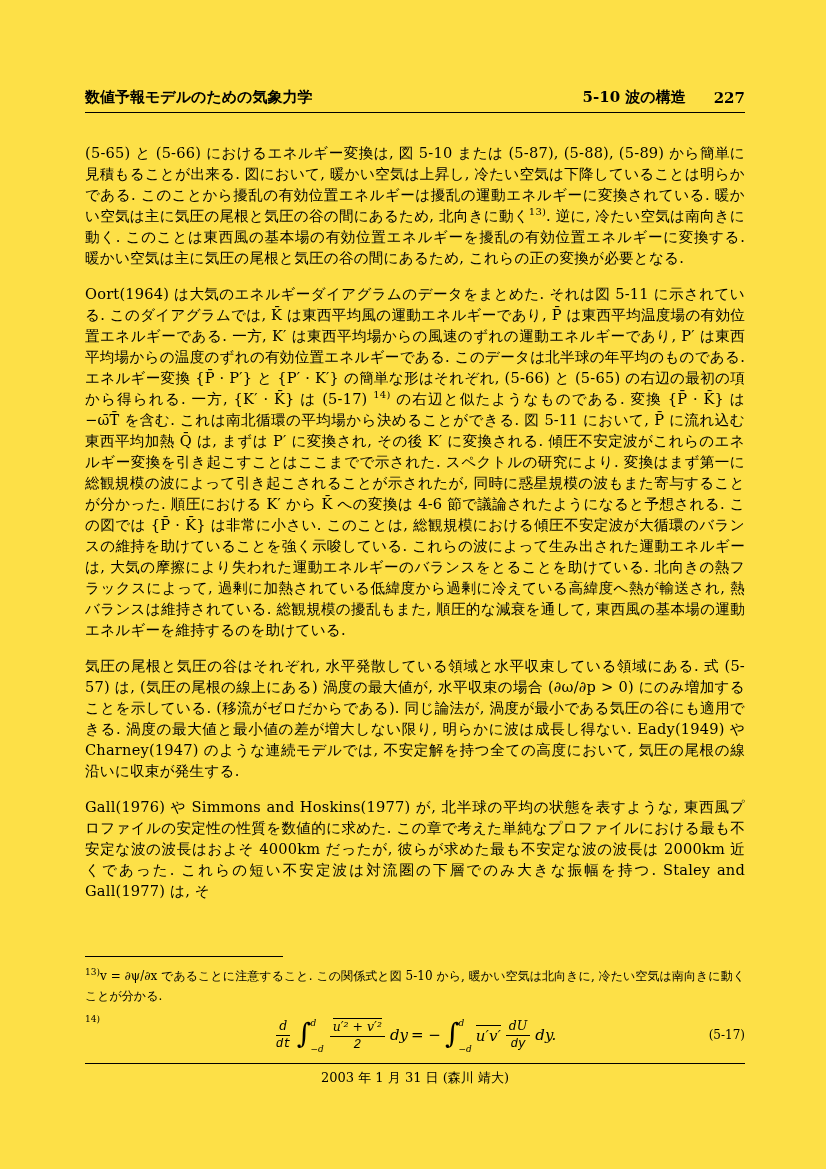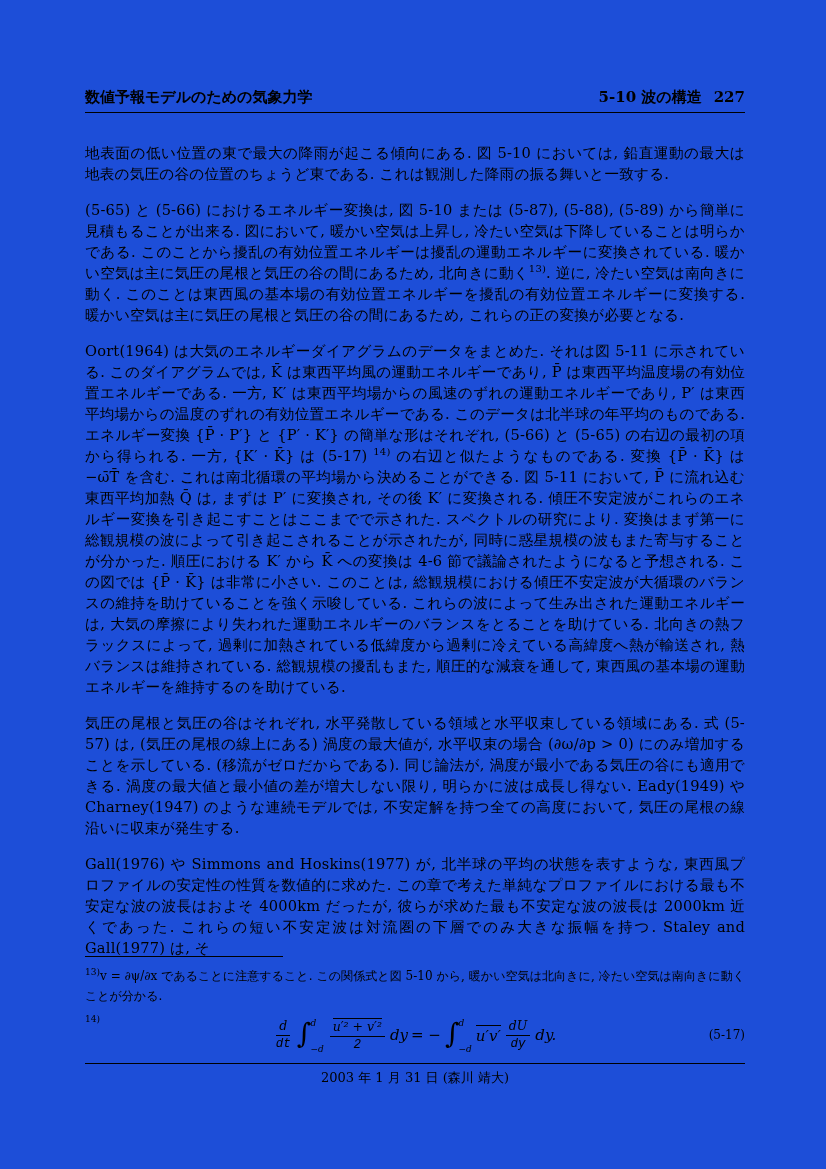--- a/index.html
+++ b/index.html
@@ -1,32 +1,32 @@
 <!DOCTYPE html>
 <html><head>
 <meta charset="utf-8">
 <style>
   html,body{margin:0;padding:0;background:#e8e8e8;}
   .page{
     position:relative;
     width:826px;height:1169px;
     margin:0 auto;
-    background:#1d4ed8;
+    background:#fde047;
     color:#000;
     font-family:"DejaVu Serif","Liberation Serif",serif;
     overflow:hidden;
   }
   
   .header{
     position:absolute;left:85px;top:88px;width:660px;
     display:flex;justify-content:space-between;align-items:baseline;
     font-weight:bold;font-size:15px;
   }
   .header .book{font-family:"DejaVu Sans","Liberation Sans",sans-serif;}
-  .header .right{display:flex;gap:12px;align-items:flex-start;}
+  .header .right{display:flex;gap:28px;align-items:center;}
   .header-rule{
     position:absolute;left:85px;top:112px;width:660px;height:0;
     border-top:1.6px solid #000;
   }
   
   .content{
     position:absolute;left:85px;top:142px;width:660px;
   }
   .para{
     margin:0 0 15px 0;
@@ -90,21 +90,20 @@
   <div class="header">
     <span class="book">数値予報モデルのための気象力学</span>
     <span class="right">
       <span>5-10 波の構造</span>
       <span>227</span>
     </span>
   </div>
   <div class="header-rule"></div>
 
   <div class="content">
-      <p class="para"><span>地表面の低い位置の東で最大の降雨が起こる傾向にある. 図 5-10 においては, 鉛直運動の最大は地表の気圧の谷の位置のちょうど東である. これは観測した降雨の振る舞いと一致する.</span></p>
       <p class="para"><span>(5-65) と (5-66) におけるエネルギー変換は, 図 5-10 または (5-87), (5-88), (5-89) から簡単に見積もることが出来る. 図において, 暖かい空気は上昇し, 冷たい空気は下降していることは明らかである. このことから擾乱の有効位置エネルギーは擾乱の運動エネルギーに変換されている. 暖かい空気は主に気圧の尾根と気圧の谷の間にあるため, 北向きに動く</span><sup class="fnref">13)</sup><span>. 逆に, 冷たい空気は南向きに動く. このことは東西風の基本場の有効位置エネルギーを擾乱の有効位置エネルギーに変換する. 暖かい空気は主に気圧の尾根と気圧の谷の間にあるため, これらの正の変換が必要となる.</span></p>
       <p class="para"><span>Oort(1964) は大気のエネルギーダイアグラムのデータをまとめた. それは図 5-11 に示されている. このダイアグラムでは, K̄ は東西平均風の運動エネルギーであり, P̄ は東西平均温度場の有効位置エネルギーである. 一方, K′ は東西平均場からの風速のずれの運動エネルギーであり, P′ は東西平均場からの温度のずれの有効位置エネルギーである. このデータは北半球の年平均のものである. エネルギー変換 {P̄ · P′} と {P′ · K′} の簡単な形はそれぞれ, (5-66) と (5-65) の右辺の最初の項から得られる. 一方, {K′ · K̄} は (5-17) </span><sup class="fnref">14)</sup><span> の右辺と似たようなものである. 変換 {P̄ · K̄} は −ω̄T̄ を含む. これは南北循環の平均場から決めることができる. 図 5-11 において, P̄ に流れ込む東西平均加熱 Q̄ は, まずは P′ に変換され, その後 K′ に変換される. 傾圧不安定波がこれらのエネルギー変換を引き起こすことはここまでで示された. スペクトルの研究により. 変換はまず第一に総観規模の波によって引き起こされることが示されたが, 同時に惑星規模の波もまた寄与することが分かった. 順圧における K′ から K̄ への変換は 4-6 節で議論されたようになると予想される. この図では {P̄ · K̄} は非常に小さい. このことは, 総観規模における傾圧不安定波が大循環のバランスの維持を助けていることを強く示唆している. これらの波によって生み出された運動エネルギーは, 大気の摩擦により失われた運動エネルギーのバランスをとることを助けている. 北向きの熱フラックスによって, 過剰に加熱されている低緯度から過剰に冷えている高緯度へ熱が輸送され, 熱バランスは維持されている. 総観規模の擾乱もまた, 順圧的な減衰を通して, 東西風の基本場の運動エネルギーを維持するのを助けている.</span></p>
       <p class="para"><span>気圧の尾根と気圧の谷はそれぞれ, 水平発散している領域と水平収束している領域にある. 式 (5-57) は, (気圧の尾根の線上にある) 渦度の最大値が, 水平収束の場合 (∂ω/∂p &gt; 0) にのみ増加することを示している. (移流がゼロだからである). 同じ論法が, 渦度が最小である気圧の谷にも適用できる. 渦度の最大値と最小値の差が増大しない限り, 明らかに波は成長し得ない. Eady(1949) や Charney(1947) のような連続モデルでは, 不安定解を持つ全ての高度において, 気圧の尾根の線沿いに収束が発生する.</span></p>
       <p class="para"><span>Gall(1976) や Simmons and Hoskins(1977) が, 北半球の平均の状態を表すような, 東西風プロファイルの安定性の性質を数値的に求めた. この章で考えた単純なプロファイルにおける最も不安定な波の波長はおよそ 4000km だったが, 彼らが求めた最も不安定な波の波長は 2000km 近くであった. これらの短い不安定波は対流圏の下層でのみ大きな振幅を持つ. Staley and Gall(1977) は, そ</span></p>
     </div>
 
   <div class="fnsep"></div>
   <div class="footnotes">
     <div>
       <sup class="fnmark">13)</sup><span>v = ∂ψ/∂x であることに注意すること. この関係式と図 5-10 から, 暖かい空気は北向きに, 冷たい空気は南向きに動くことが分かる.</span>

